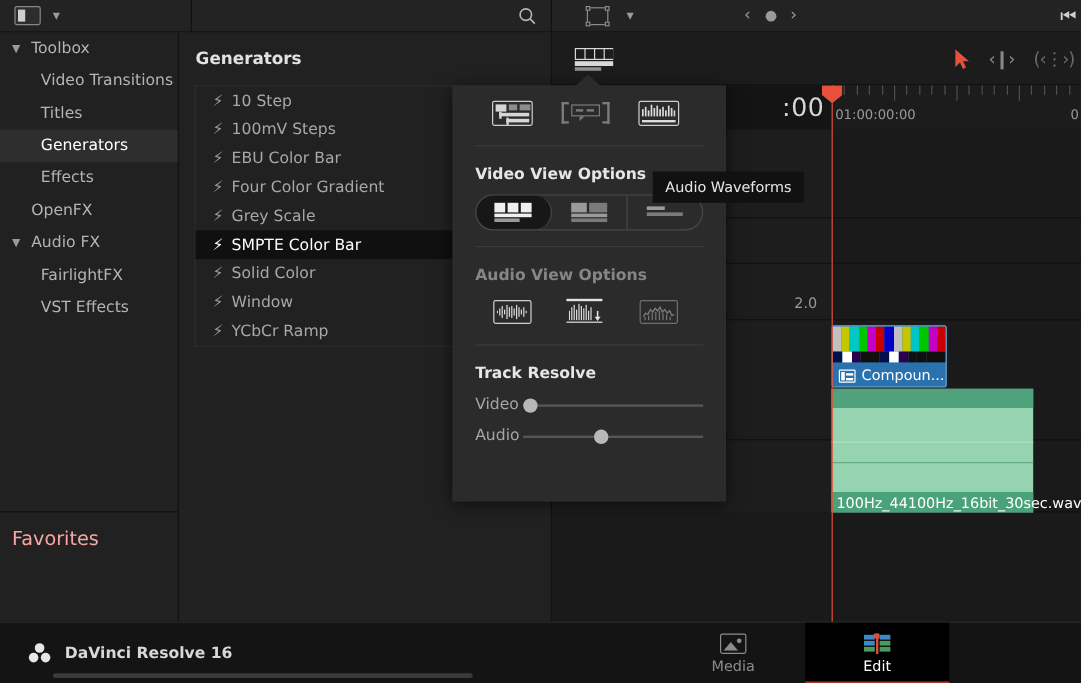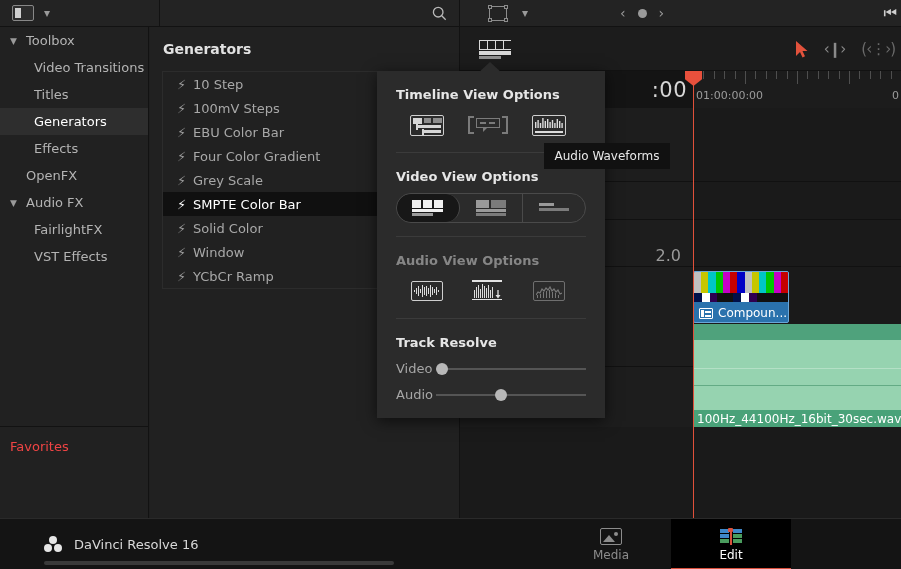--- a/index.html
+++ b/index.html
@@ -44,21 +44,21 @@
   .bracket-ico.fade{ color:#6a6a6a;}
 
   
   #sidebar{ position:absolute; left:0; top:27px; width:149px; height:491px; background:#212121; border-right:1px solid #121212;}
   .side-item{ height:27px; display:flex; align-items:center; font-size:13px; color:#b4b4b4; cursor:default; }
   .side-item.lvl0{ padding-left:10px; }
   .side-item.lvl1{ padding-left:34px; }
   .side-item.sel{ background:#2e2e2e; color:#fff; }
   .side-item .tri{ width:12px; color:#9a9a9a; font-size:9px; margin-right:4px; display:inline-block;}
   #favorites{ position:absolute; left:0; bottom:0; width:149px; height:92px; border-top:1px solid #121212; }
-  #favorites .fav-lbl{ padding:12px 0 0 10px; font-size:13px; color:#ef4444;}
+  #favorites .fav-lbl{ padding:12px 0 0 10px; font-size:16px; color:#fca5a5;}
 
   
   #listpanel{ position:absolute; left:150px; top:27px; width:310px; height:491px; background:#212121; border-right:1px solid #121212;}
   #listpanel .hdr{ height:44px; display:flex; align-items:center; padding-left:13px; font-size:14px; font-weight:bold; color:#e2e2e2;}
   #listpanel .lwrap{ margin:0 12px; border:1px solid #2c2c2c; border-top:1px solid #2c2c2c;}
   .gen-row{ height:24px; display:flex; align-items:center; padding-left:14px; font-size:13px; color:#a8a8a8; }
   .gen-row.sel{ background:#101010; color:#fff; }
   .bolt{ width:16px; display:inline-block; color:#9a9a9a; font-size:13px;}
   .gen-row.sel .bolt{ color:#fff; }
 
@@ -77,21 +77,21 @@
   .bars i{ flex:1; height:21px;}
   .bars2{ position:absolute; left:0; top:21px; right:0; height:9px; display:flex;}
   .bars2 i{ flex:1; }
   .clip-label{ position:absolute; left:0; right:0; bottom:0; height:18px; display:flex; align-items:center; gap:5px; padding-left:5px; color:#fff; font-size:12px;}
   .cmp-ico{ width:14px;height:11px;border:1px solid #fff;border-radius:1px; position:relative; flex:none;}
   .cmp-ico::before{content:"";position:absolute;left:1px;top:1px;width:3px;bottom:1px;background:#fff;}
   .cmp-ico::after{content:"";position:absolute;right:1px;top:2px;width:6px;height:2px;background:#fff;box-shadow:0 4px 0 #fff;}
   .clip-audio{ position:absolute; background:#96d3b0; }
   .clip-audio .aband{ position:absolute; left:0; right:0; }
   .clip-audio .afoot{ position:absolute; left:0; right:0; bottom:0; height:17px; background:#49a279; color:#fff; font-size:12px; display:flex; align-items:center; padding-left:4px; white-space:nowrap; }
-  .gain-lbl{ position:absolute; font-size:16px; color:#9a9a9a;}
+  .gain-lbl{ position:absolute; font-size:12px; color:#9a9a9a;}
 
   
   #popup{ position:absolute; left:377px; top:71px; width:228px; height:347px; background:#2b2b2b; z-index:60; box-shadow:0 3px 14px rgba(0,0,0,.6);}
   #pointer{ position:absolute; left:478px; top:62px; width:24px; height:11px; background:#2b2b2b; clip-path:polygon(50% 0,100% 100%,0 100%); z-index:61;}
   #popup h4{ font-size:13px; font-weight:bold; color:#e6e6e6; padding:16px 0 0 19px;}
   #popup h4.dim{ color:#868686; }
   .ico-row{ display:flex; padding:9px 0 0 19px; gap:0;}
   .ico-cell{ width:61px; display:flex; justify-content:center; align-items:center; height:28px;}
   .hr{ height:1px; background:#3b3b3b; margin:13px 19px 0 19px;}
   .seg-wrap{ margin:9px 0 0 19px; width:190px; height:30px; border:1px solid #4a4a4a; border-radius:15px; display:flex; overflow:hidden;}
@@ -105,21 +105,21 @@
   .track .knob{ position:absolute; top:1px; width:12px; height:12px; border-radius:50%; background:#b8b8b8;}
   #tooltip{ position:absolute; left:544px; top:143px; width:126px; height:26px; background:#111; color:#e8e8e8; font-size:12px; display:flex; align-items:center; justify-content:center; z-index:70;}
 
   
   .pic{ position:relative; }
   .pic.box{ border:1px solid #cfcfcf; border-radius:2px;}
   .pic.box.dim{ border-color:#6f6f6f;}
 
   
   #bottom{ position:absolute; left:0; bottom:0; width:901px; height:51px; background:#141414; border-top:1px solid #2a2a2a; display:flex; align-items:center;}
-  #brand{ display:flex; align-items:center; gap:11px; padding-left:44px; color:#d8d8d8; font-size:13px;}
+  #brand{ display:flex; align-items:center; gap:11px; padding-left:24px; color:#d8d8d8; font-size:13px;font-weight:bold;}
   .logo{ width:19px;height:17px;position:relative;}
   .logo i{ position:absolute; width:8px;height:8px;border-radius:50%;background:#e6e6e6;}
   .logo i:nth-child(1){left:5px;top:0} .logo i:nth-child(2){left:0;top:8px} .logo i:nth-child(3){left:10px;top:8px}
   #pages{ position:absolute; left:551px; top:0; height:51px; display:flex;}
   .page{ width:120px; height:51px; display:flex; flex-direction:column; align-items:center; justify-content:center; gap:3px; color:#8c8c8c; font-size:12px;}
   .page.act{ background:#000; color:#fff; position:relative;}
   .page.act::after{ content:""; position:absolute; left:0; right:0; bottom:0; height:2px; background:#d9503c;}
   .edit-ico{ width:26px;height:17px;position:relative;}
   .edit-ico .bl{ position:absolute; height:4px; background:#3f87c8;}
   .edit-ico .gr{ position:absolute; height:4px; background:#4a9c5e;}
@@ -349,38 +349,37 @@
       <i style="background:#101010"></i>
         <i style="background:#101010"></i>
         <i style="background:#101010"></i>
     </div>
     <div class="clip-label">
       <span class="cmp-ico"></span>
       <span>Compoun...</span>
     </div>
   </div>
 
-  <div class="clip-audio" style="left:233px; top:253px; width:208px; height:103px;">
+  <div class="clip-audio" style="left:233px; top:253px; width:168px; height:103px;">
     <div class="aband" style="top:0;height:16px;background:#4fa27c;"></div>
     <div class="aband" style="top:44px;height:1px;background:#b4e0c6;"></div>
     <div class="aband" style="top:61px;height:1px;background:#63ab85;"></div>
     <div class="afoot">100Hz_44100Hz_16bit_30sec.wav</div>
   </div>
 
   <div class="green-strip" style="left:-1px; top:276px; height:27px;"></div>
 
   <div id="playhead">
       <div class="head"></div>
     </div>
 </div>
 
 <div id="pointer"></div>
 <div id="popup">
 
-  <h4>Timeline View Options</h4>
   <div class="ico-row">
     <div class="ico-cell">
       <div class="pic box" style="width:34px;height:21px;background:#2b2b2b;">
         <span style="position:absolute;left:2px;top:2px;width:9px;height:6px;background:#d6d6d6;"></span>
         <span style="position:absolute;left:13px;top:2px;width:7px;height:5px;background:#8d8d8d;"></span>
         <span style="position:absolute;left:22px;top:2px;width:9px;height:5px;background:#8d8d8d;"></span>
         <span style="position:absolute;left:5px;top:9px;width:25px;height:3px;background:#d6d6d6;"></span>
         <span style="position:absolute;left:5px;top:8px;width:2px;height:6px;background:#d6d6d6;"></span>
         <span style="position:absolute;left:11px;top:14px;width:19px;height:3px;background:#d6d6d6;"></span>
         <span style="position:absolute;left:11px;top:13px;width:2px;height:6px;background:#d6d6d6;"></span>

